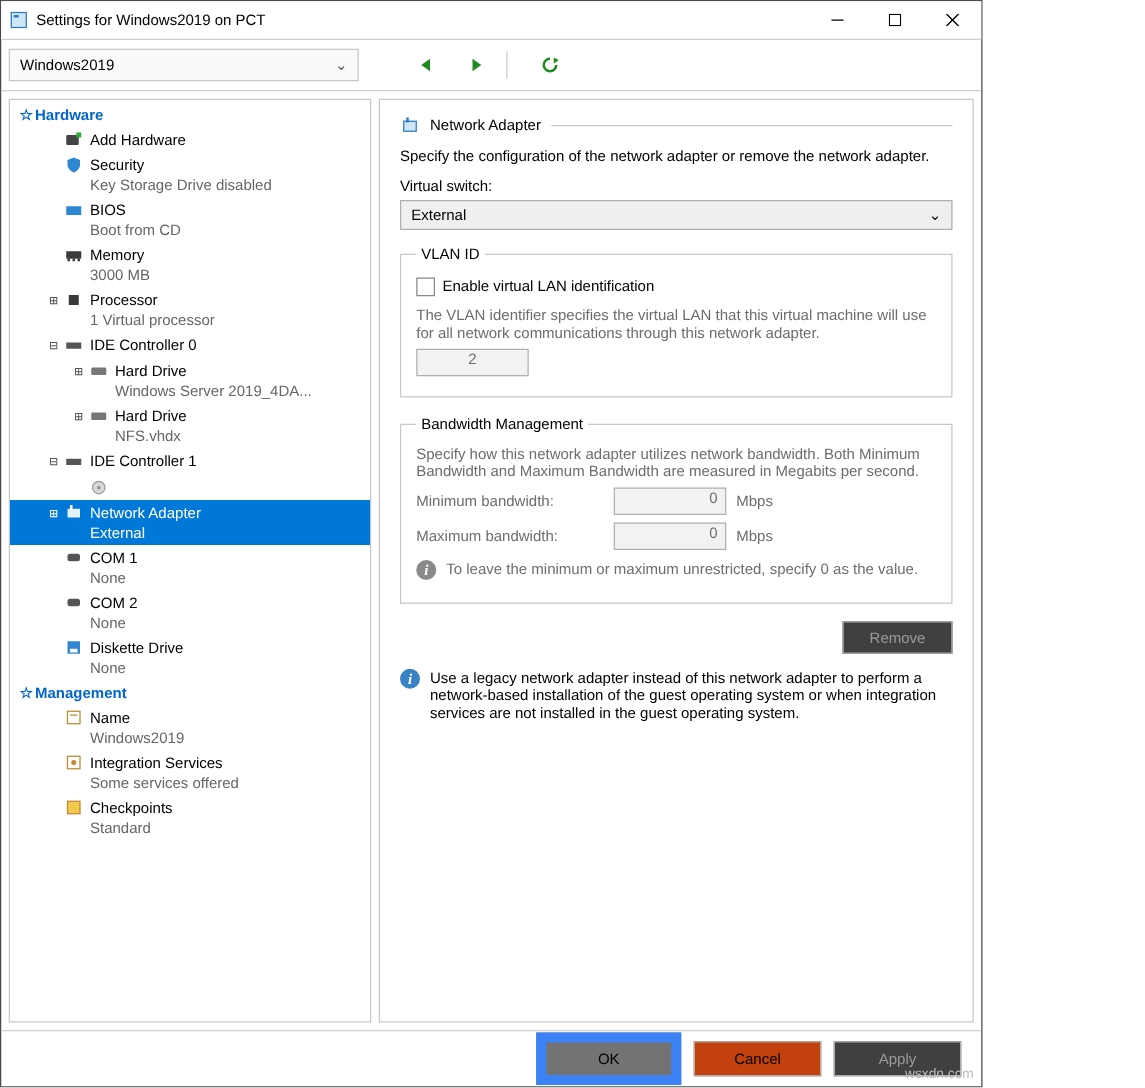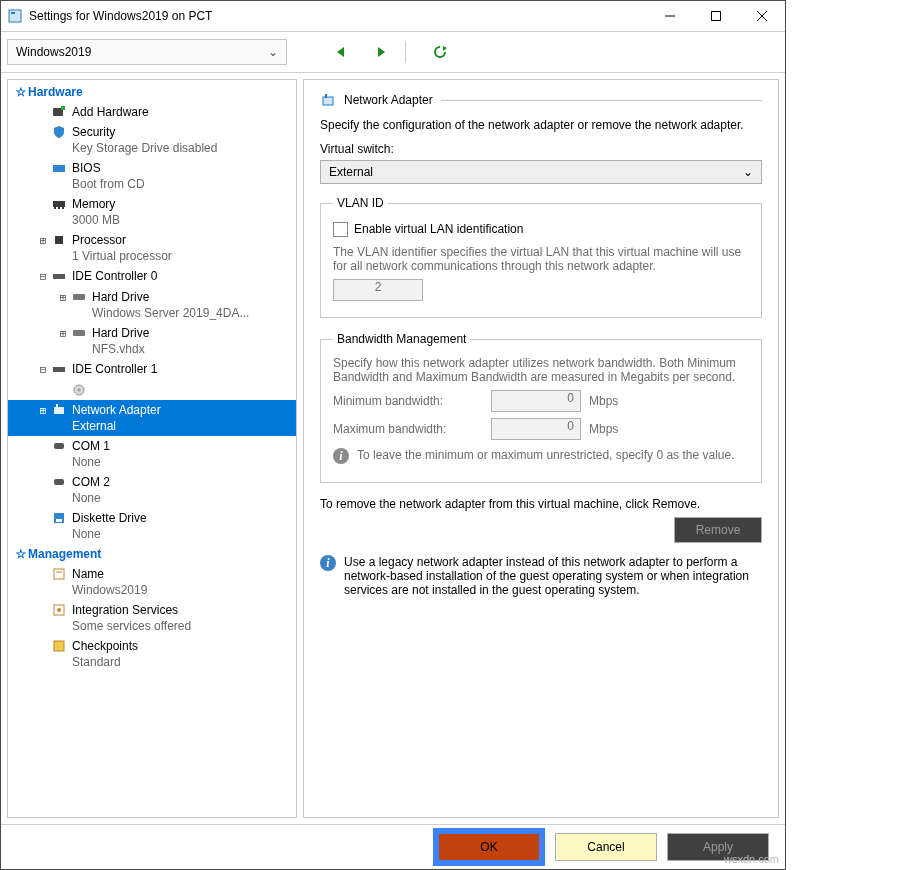--- a/index.html
+++ b/index.html
@@ -40,23 +40,23 @@
   legend{padding:0 4px}
   .chk{display:flex;align-items:flex-start;gap:6px;margin:2px 0 8px 0}
   .chkbox{width:13px;height:13px;border:1px solid #888;background:#fff}
   .muted{color:#6d6d6d}
   .numrow{display:flex;align-items:center;gap:8px;margin:6px 0}
   .numinput{width:90px;height:22px;border:1px solid #b0b0b0;background:#fff;text-align:right;padding:0 6px;box-sizing:border-box;color:#6d6d6d}
   .numinput.dis{background:#f2f2f2}
   .inforow{display:flex;gap:8px;align-items:flex-start;margin:8px 0}
   .infoicon{width:16px;height:16px;border-radius:50%;background:#3a82c4;color:#fff;display:flex;align-items:center;justify-content:center;font-weight:bold;font-style:italic;font-family:Georgia,serif;flex:0 0 auto}
   .infoicon.gray{background:#8a8a8a}
-  .btn{min-width:86px;height:24px;border:1px solid #adadad;background:#fef9c3;display:inline-flex;align-items:center;justify-content:center}
+  .btn{min-width:86px;height:24px;border:1px solid #adadad;background:#c2410c;display:inline-flex;align-items:center;justify-content:center}
   .btn.disabled{color:#9a9a9a;background:#404040}
-  .btn.primary{border:6px solid #3b82f6;background:#c2410c}
+  .btn.primary{border:8px solid #3b82f6;background:#737373}
   .footer{height:44px;border-top:1px solid #d0d0d0;display:flex;align-items:center;justify-content:flex-end;gap:10px;padding:0 16px}
   .footer .btn{width:100px;height:26px}
   .rembtn-row{display:flex;justify-content:flex-end;margin:6px 0 12px 0}
   .watermark{position:absolute;bottom:4px;right:6px;color:#bbb;font-size:11px}
   svg{display:block}
 </style>
 </head>
 <body>
 
 <div class="window">
@@ -400,21 +400,20 @@
           <span style="width:150px">Maximum bandwidth:</span>
           <span class="numinput dis">0</span>
           <span>Mbps</span>
         </div>
         <div class="inforow">
           <span class="infoicon gray">i</span>
           <span class="muted">To leave the minimum or maximum unrestricted, specify 0 as the value.</span>
         </div>
       </fieldset>
 
-      <div>To remove the network adapter from this virtual machine, click Remove.</div>
       <div class="rembtn-row">
         <span class="btn disabled">Remove</span>
       </div>
 
       <div class="inforow">
         <span class="infoicon">i</span>
         <span>Use a legacy network adapter instead of this network adapter to perform a network-based installation of the guest operating system or when integration services are not installed in the guest operating system.</span>
       </div>
     </div>
   </div>

